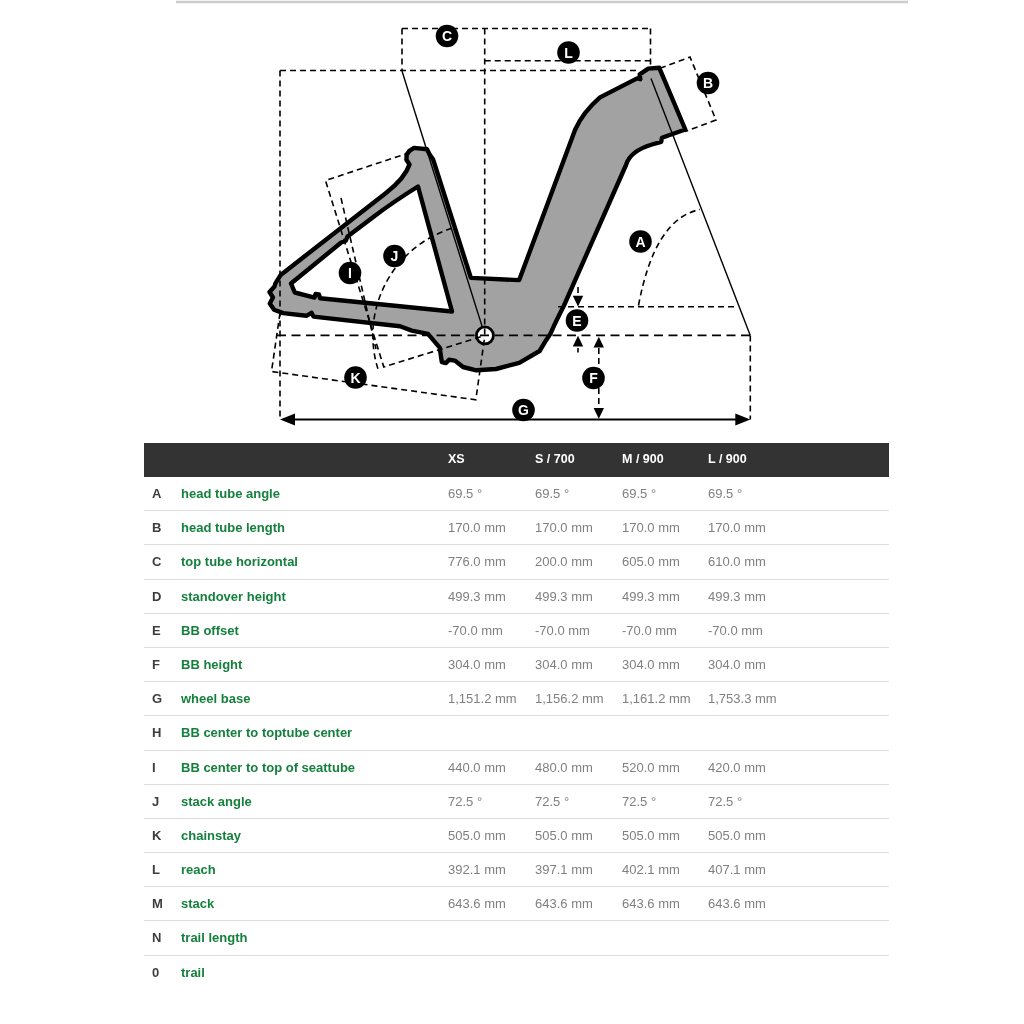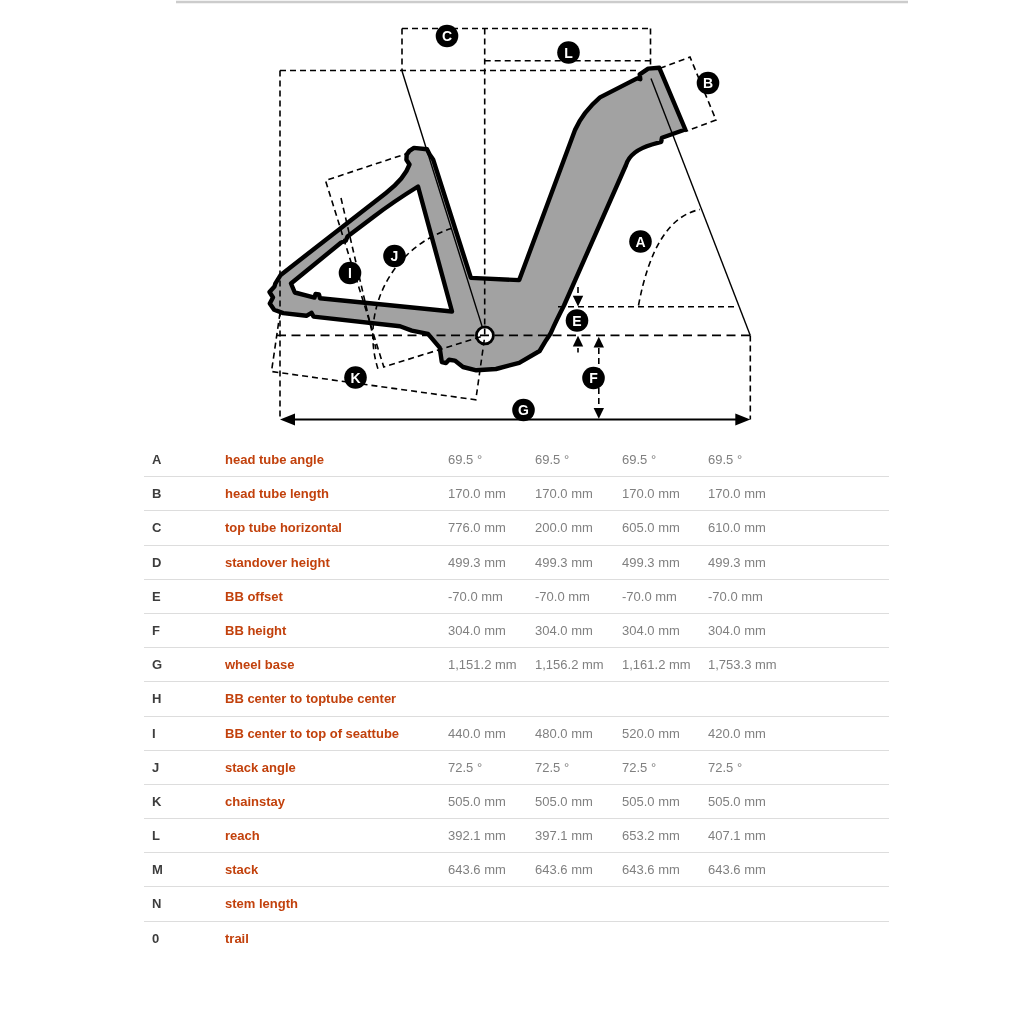--- a/index.html
+++ b/index.html
@@ -4,21 +4,21 @@
 <style>
   html,body{margin:0;padding:0;background:#ffffff;width:1024px;height:1024px;overflow:hidden;}
   body{font-family:"Liberation Sans", sans-serif;position:relative;}
   #diagram{position:absolute;left:0;top:0;}
   #geotable{position:absolute;left:144px;top:443px;width:745px;}
   .thead{background:#333333;height:34px;position:relative;color:#ffffff;font-weight:bold;font-size:12.5px;}
   .thead span{position:absolute;top:9px;}
   .trow{height:33.2px;border-bottom:1px solid #dddddd;position:relative;font-size:13px;}
   .trow.last{border-bottom:none;}
   .tl{position:absolute;left:8px;top:9px;font-weight:bold;color:#3d3d3d;}
-  .tn{position:absolute;left:37px;top:9px;font-weight:bold;color:#c2410c;margin-left:44px;}
+  .tn{position:absolute;left:37px;top:9px;font-weight:bold;color:#15803d;}
   .v1{position:absolute;left:304px;top:9px;color:#808080;}
   .v2{position:absolute;left:391px;top:9px;color:#808080;}
   .v3{position:absolute;left:478px;top:9px;color:#808080;}
   .v4{position:absolute;left:564px;top:9px;color:#808080;}
 </style>
 </head>
 <body>
 
 <svg id="diagram" width="1024" height="443" viewBox="0 0 1024 443">
 
@@ -138,20 +138,26 @@
     </g>
 
   <g>
       <circle cx="523.5" cy="410" r="11.3" fill="#000"></circle>
       <text x="523.5" y="415" font-size="14" font-weight="bold" fill="#fff" text-anchor="middle">G</text>
     </g>
 </svg>
 
 <div id="geotable">
 
+  <div class="thead">
+    <span style="left:304px">XS</span>
+      <span style="left:391px">S / 700</span>
+      <span style="left:478px">M / 900</span>
+      <span style="left:564px">L / 900</span>
+  </div>
 
   <div class="trow">
       <span class="tl">A</span>
       <span class="tn">head tube angle</span>
       <span class="v1">69.5 °</span>
       <span class="v2">69.5 °</span>
       <span class="v3">69.5 °</span>
       <span class="v4">69.5 °</span>
     </div>
 
@@ -239,35 +245,35 @@
       <span class="v2">505.0 mm</span>
       <span class="v3">505.0 mm</span>
       <span class="v4">505.0 mm</span>
     </div>
 
   <div class="trow">
       <span class="tl">L</span>
       <span class="tn">reach</span>
       <span class="v1">392.1 mm</span>
       <span class="v2">397.1 mm</span>
-      <span class="v3">653.2 mm</span>
+      <span class="v3">402.1 mm</span>
       <span class="v4">407.1 mm</span>
     </div>
 
   <div class="trow">
       <span class="tl">M</span>
       <span class="tn">stack</span>
       <span class="v1">643.6 mm</span>
       <span class="v2">643.6 mm</span>
       <span class="v3">643.6 mm</span>
       <span class="v4">643.6 mm</span>
     </div>
 
   <div class="trow">
       <span class="tl">N</span>
-      <span class="tn">stem length</span>
+      <span class="tn">trail length</span>
     </div>
 
   <div class="trow last">
       <span class="tl">0</span>
       <span class="tn">trail</span>
     </div>
 </div>
 
 </body></html>

